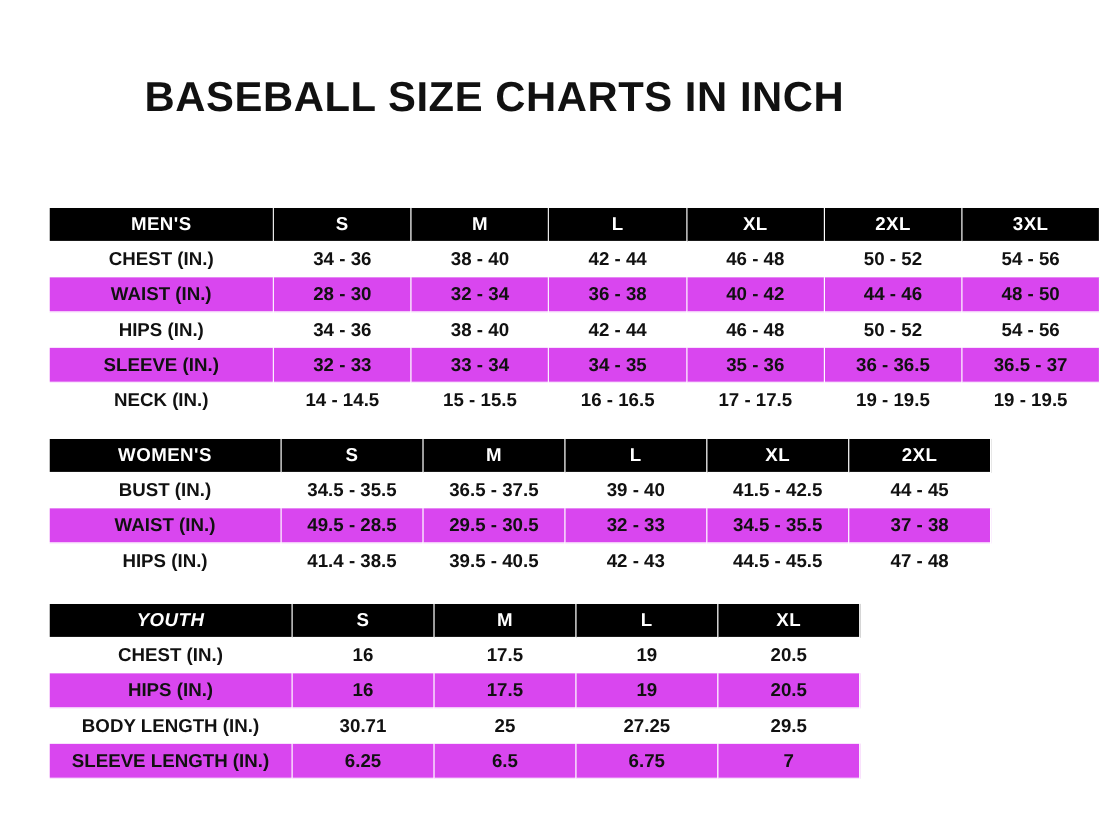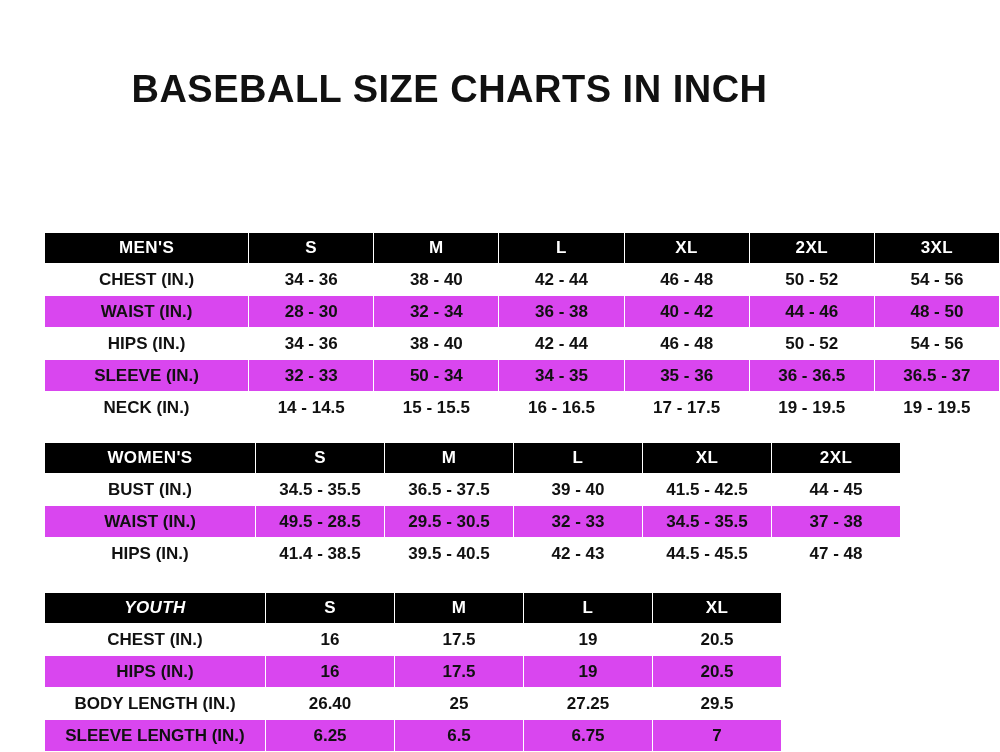--- a/index.html
+++ b/index.html
@@ -35,21 +35,20 @@
     position: absolute;
     left: 44px;
   }
   #men-block { top: 188px; }
   #women-block { top: 398px; }
   #youth-block { top: 548px; }
 
   table.size-table {
     border-collapse: collapse;
     table-layout: fixed;
-    margin-top: 44px;
   }
   table.size-table td {
     border: 1px solid #ffffff;
     text-align: center;
     vertical-align: middle;
     font-weight: bold;
     font-size: 17px;
     color: #111111;
     height: 31px;
     padding: 0 2px;
@@ -129,21 +128,21 @@
           <td>34 - 36</td>
           <td>38 - 40</td>
           <td>42 - 44</td>
           <td>46 - 48</td>
           <td>50 - 52</td>
           <td>54 - 56</td>
         </tr>
         <tr class="even">
           <td class="rowlabel">SLEEVE (IN.)</td>
           <td>32 - 33</td>
-          <td>50 - 34</td>
+          <td>33 - 34</td>
           <td>34 - 35</td>
           <td>35 - 36</td>
           <td>36 - 36.5</td>
           <td>36.5 - 37</td>
         </tr>
         <tr class="odd">
           <td class="rowlabel">NECK (IN.)</td>
           <td>14 - 14.5</td>
           <td>15 - 15.5</td>
           <td>16 - 16.5</td>
@@ -217,21 +216,21 @@
         </tr>
         <tr class="even">
           <td class="rowlabel">HIPS (IN.)</td>
           <td>16</td>
           <td>17.5</td>
           <td>19</td>
           <td>20.5</td>
         </tr>
         <tr class="odd">
           <td class="rowlabel">BODY LENGTH (IN.)</td>
-          <td>26.40</td>
+          <td>30.71</td>
           <td>25</td>
           <td>27.25</td>
           <td>29.5</td>
         </tr>
         <tr class="even">
           <td class="rowlabel">SLEEVE LENGTH (IN.)</td>
           <td>6.25</td>
           <td>6.5</td>
           <td>6.75</td>
           <td>7</td>

